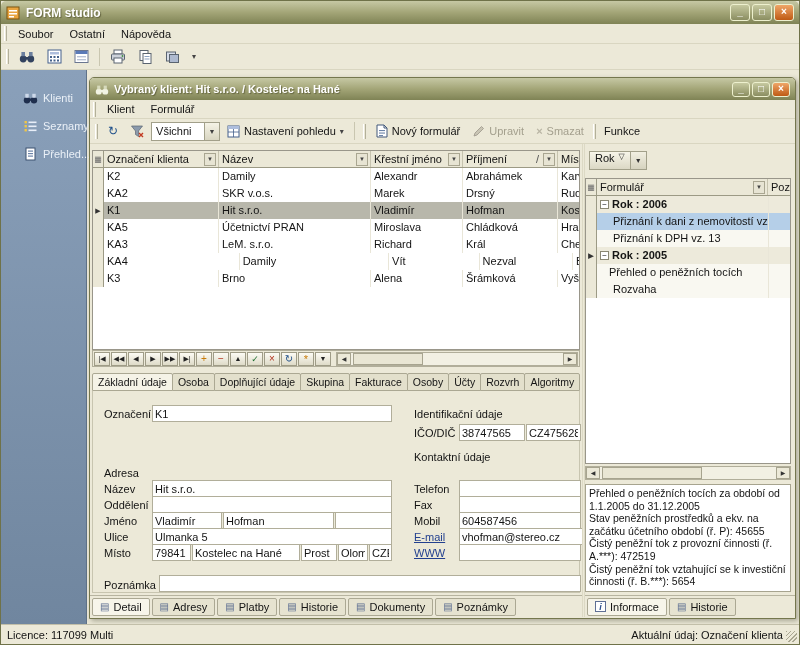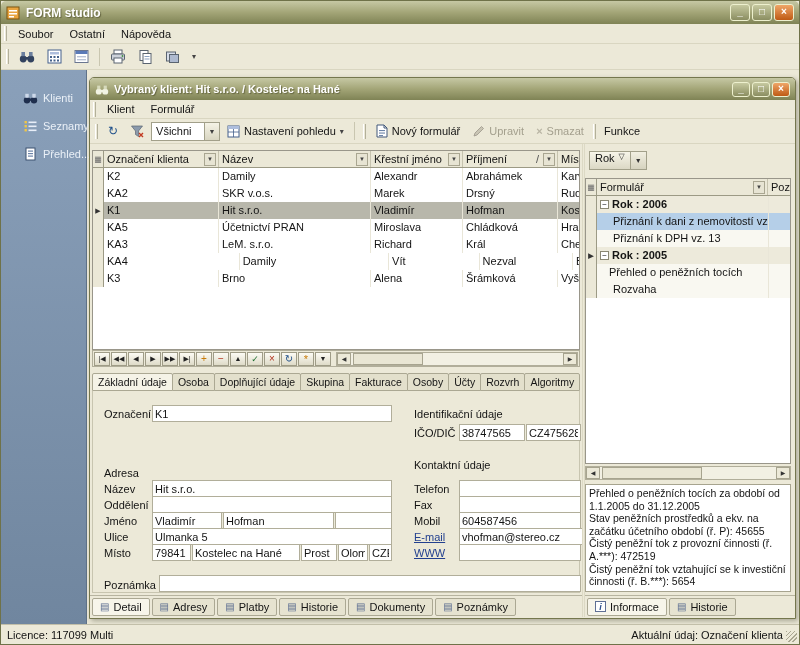--- a/index.html
+++ b/index.html
@@ -465,21 +465,21 @@
         <input class="fld" style="left: 242px; top: 121px; width: 57px;" value="">
         <span class="lbl" style="left:11px;top:140px">Ulice</span>
         <input class="fld" style="left: 59px; top: 137px; width: 240px;" value="Ulmanka 5">
         <span class="lbl" style="left:11px;top:156px">Místo</span>
         <input class="fld" style="left: 59px; top: 153px; width: 39px;" value="79841">
         <input class="fld" style="left: 99px; top: 153px; width: 108px;" value="Kostelec na Hané">
         <input class="fld" style="left: 208px; top: 153px; width: 36px;" value="Prost">
         <input class="fld" style="left: 245px; top: 153px; width: 30px;" value="Olom">
         <input class="fld" style="left: 276px; top: 153px; width: 23px;" value="CZE">
 
-        <span class="hdr" style="left:321px;top:68px">Kontaktní údaje</span>
+        <span class="hdr" style="left:321px;top:60px">Kontaktní údaje</span>
         <span class="lbl" style="left:321px;top:92px">Telefon</span>
         <input class="fld" style="left: 366px; top: 89px; width: 122px;" value="">
         <span class="lbl" style="left:321px;top:108px">Fax</span>
         <input class="fld" style="left: 366px; top: 105px; width: 122px;" value="">
         <span class="lbl" style="left:321px;top:124px">Mobil</span>
         <input class="fld" style="left: 366px; top: 121px; width: 122px;" value="604587456">
         <span class="lbl link" style="left:321px;top:140px">E-mail</span>
         <input class="fld" style="left: 366px; top: 137px; width: 147px;" value="vhofman@stereo.cz">
         <span class="lbl link" style="left:321px;top:156px">WWW</span>
         <input class="fld" style="left: 366px; top: 153px; width: 122px;" value="">

